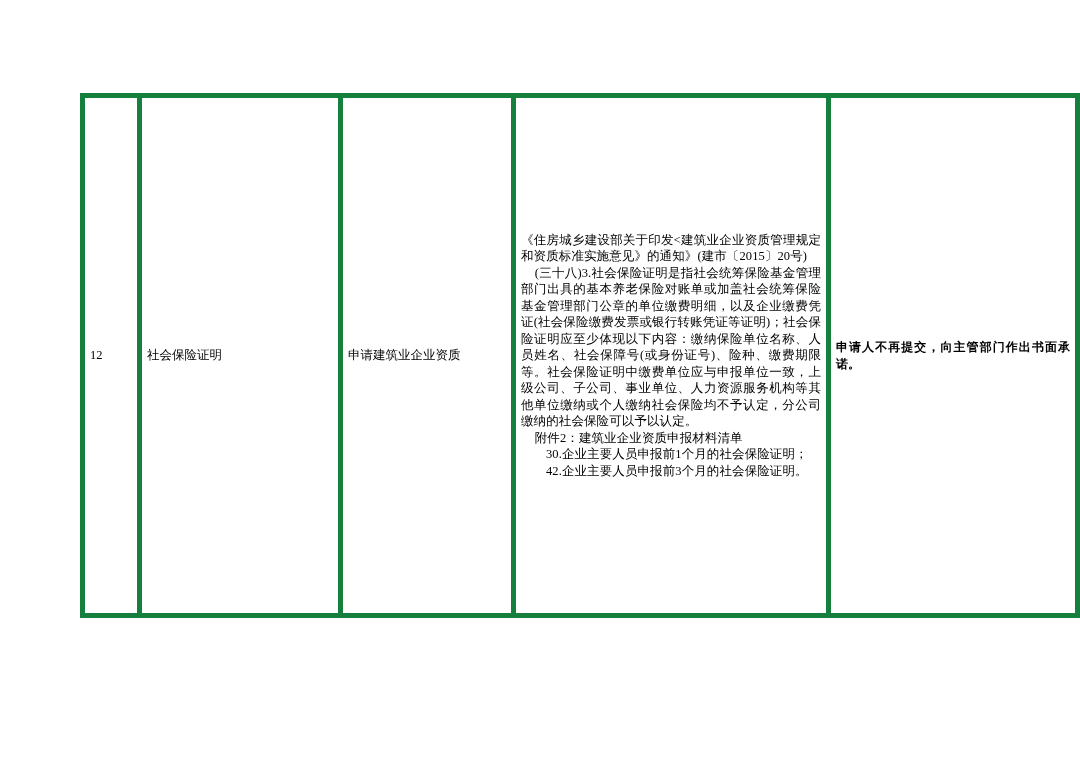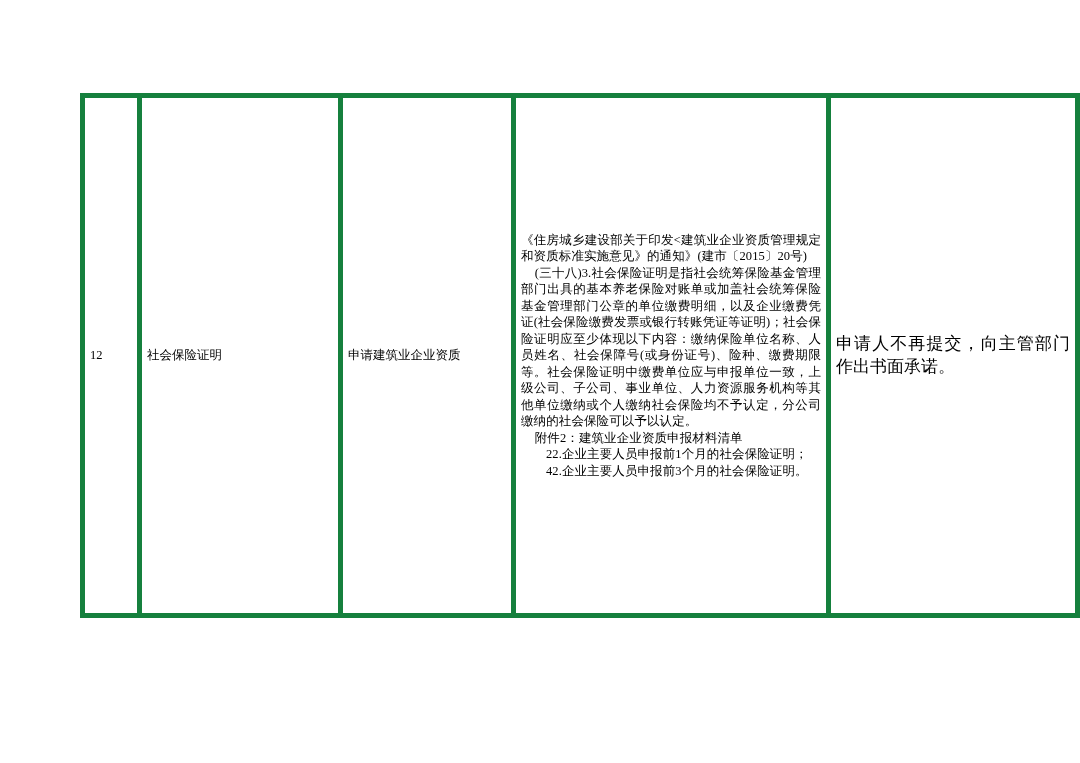--- a/index.html
+++ b/index.html
@@ -51,24 +51,25 @@
     text-justify: inter-ideograph;
   }
   .basis-body p {
     margin: 0;
     padding: 0;
     text-indent: 0;
   }
   .basis-body p.indent1 { text-indent: 1.1em; }
   .basis-body p.indent2 { text-indent: 2.0em; }
   .remark-body {
-    font-size: 17px;
+    font-size: 12px;
     line-height: 1.35;
     text-align: justify;
     text-justify: inter-ideograph;
+    font-weight: bold;
   }
   .cell-row {
     height: 520px;
   }
 </style>
 </head>
 <body>
 
 <div class="page">
 
@@ -76,21 +77,21 @@
     <tbody>
       <tr class="cell-row">
         <td class="col-index">12</td>
         <td class="col-name">社会保险证明</td>
         <td class="col-scene">申请建筑业企业资质</td>
         <td class="col-basis">
           <div class="basis-body">
             <p>《住房城乡建设部关于印发&lt;建筑业企业资质管理规定和资质标准实施意见》的通知》(建市〔2015〕20号)</p>
             <p class="indent1">(三十八)3.社会保险证明是指社会统筹保险基金管理部门出具的基本养老保险对账单或加盖社会统筹保险基金管理部门公章的单位缴费明细，以及企业缴费凭证(社会保险缴费发票或银行转账凭证等证明)；社会保险证明应至少体现以下内容：缴纳保险单位名称、人员姓名、社会保障号(或身份证号)、险种、缴费期限等。社会保险证明中缴费单位应与申报单位一致，上级公司、子公司、事业单位、人力资源服务机构等其他单位缴纳或个人缴纳社会保险均不予认定，分公司缴纳的社会保险可以予以认定。</p>
             <p class="indent1">附件2：建筑业企业资质申报材料清单</p>
-            <p class="indent2">22.企业主要人员申报前1个月的社会保险证明；</p>
+            <p class="indent2">30.企业主要人员申报前1个月的社会保险证明；</p>
             <p class="indent2">42.企业主要人员申报前3个月的社会保险证明。</p>
           </div>
         </td>
         <td class="col-remark">
           <div class="remark-body">申请人不再提交，向主管部门作出书面承诺。</div>
         </td>
       </tr>
     </tbody>
   </table>
 

